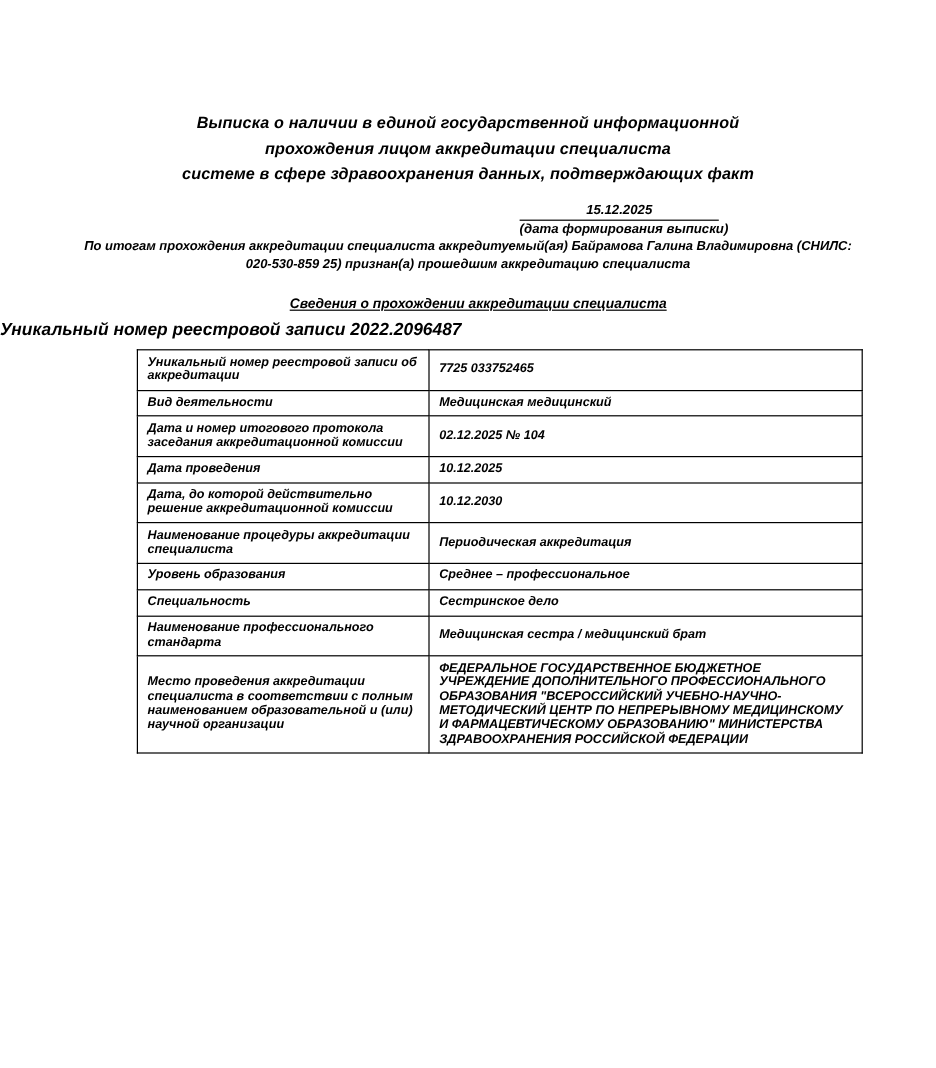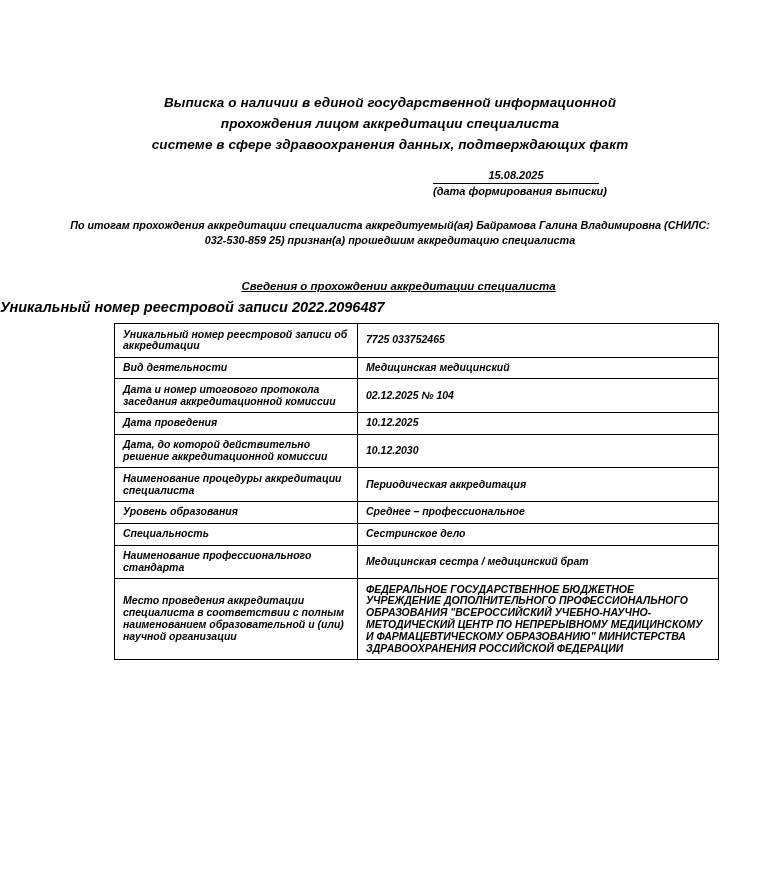--- a/index.html
+++ b/index.html
@@ -42,27 +42,26 @@
     padding-bottom: 1px;
   }
   .date-caption {
     font-size: 11px;
     line-height: 13px;
     margin-top: 1px;
     white-space: nowrap;
     text-align: center;
   }
   .intro {
-    margin-top: 20px;
     text-align: center;
     font-size: 10.8px;
     line-height: 14.5px;
   }
   .section-heading {
-    margin-top: 32px;
+    margin-top: 20px;
     text-align: center;
     font-size: 11.5px;
     line-height: 14px;
     text-decoration: underline;
     padding-left: 17px;
   }
   .registry-heading {
     margin-top: 6px;
     text-align: left;
     font-size: 14.5px;
@@ -92,27 +91,27 @@
 
 <div class="doc">
 
   <div class="doc-title b-i">
     <div>Выписка о наличии в единой государственной информационной</div>
     <div>прохождения лицом аккредитации специалиста</div>
     <div>системе в сфере здравоохранения данных, подтверждающих факт</div>
   </div>
 
   <div class="date-block">
-    <div class="date-value b-i">15.08.2025</div>
+    <div class="date-value b-i">15.12.2025</div>
     <div class="date-caption b-i">(дата формирования выписки)</div>
   </div>
 
   <div class="intro b-i">
     <div>По итогам прохождения аккредитации специалиста аккредитуемый(ая) Байрамова Галина Владимировна (СНИЛС:</div>
-    <div>032-530-859 25) признан(а) прошедшим аккредитацию специалиста</div>
+    <div>020-530-859 25) признан(а) прошедшим аккредитацию специалиста</div>
   </div>
 
   <div class="section-heading b-i">Сведения о прохождении аккредитации специалиста</div>
 
   <div class="registry-heading b-i">Уникальный номер реестровой записи 2022.2096487</div>
 
   <table class="acc-table">
     <tbody>
       <tr>
         <td class="cell-label">Уникальный номер реестровой записи об аккредитации</td>

